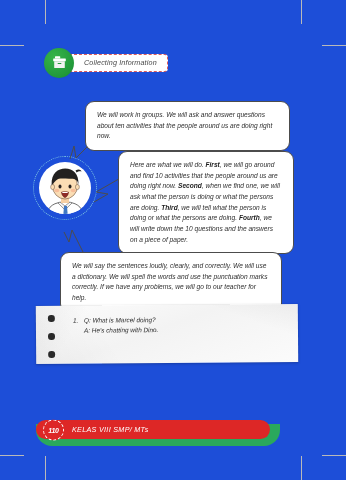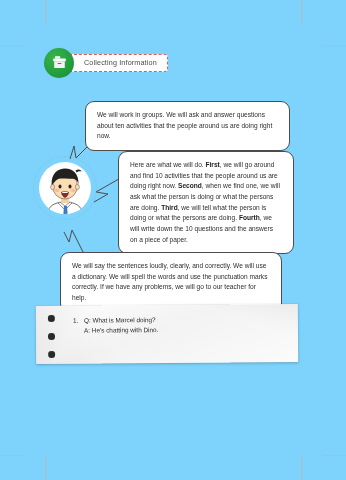--- a/index.html
+++ b/index.html
@@ -12,21 +12,22 @@
     height: 480px;
     position: relative;
     overflow: hidden;
     font-family: "Liberation Sans", sans-serif;
     color: #333333;
   }
 
   .page {
     position: absolute;
     inset: 0;
-    background: #7dd3fc;
+    background: #1d4ed8;
+    font-style: italic;
   }
 
   
   .crop {
     position: absolute;
     background: #b9b9b9;
   }
   .crop.v { width: 1px; height: 24px; }
   .crop.h { height: 1px; width: 24px; }
 
@@ -313,14 +314,21 @@
         <span class="note-num">1.</span>
         <span>Q: What is Marcel doing?</span>
       </div>
       <div class="note-row">
         <span class="note-num"></span>
         <span>A: He's chatting with Dino.</span>
       </div>
     </div>
   </div>
 
+  <div class="footer">
+    <div class="footer-green"></div>
+    <div class="footer-red">
+      <div class="page-badge">110</div>
+      <div class="footer-label">KELAS VIII SMP/ MTs</div>
+    </div>
+  </div>
 
 </div>
 
 </body></html>

